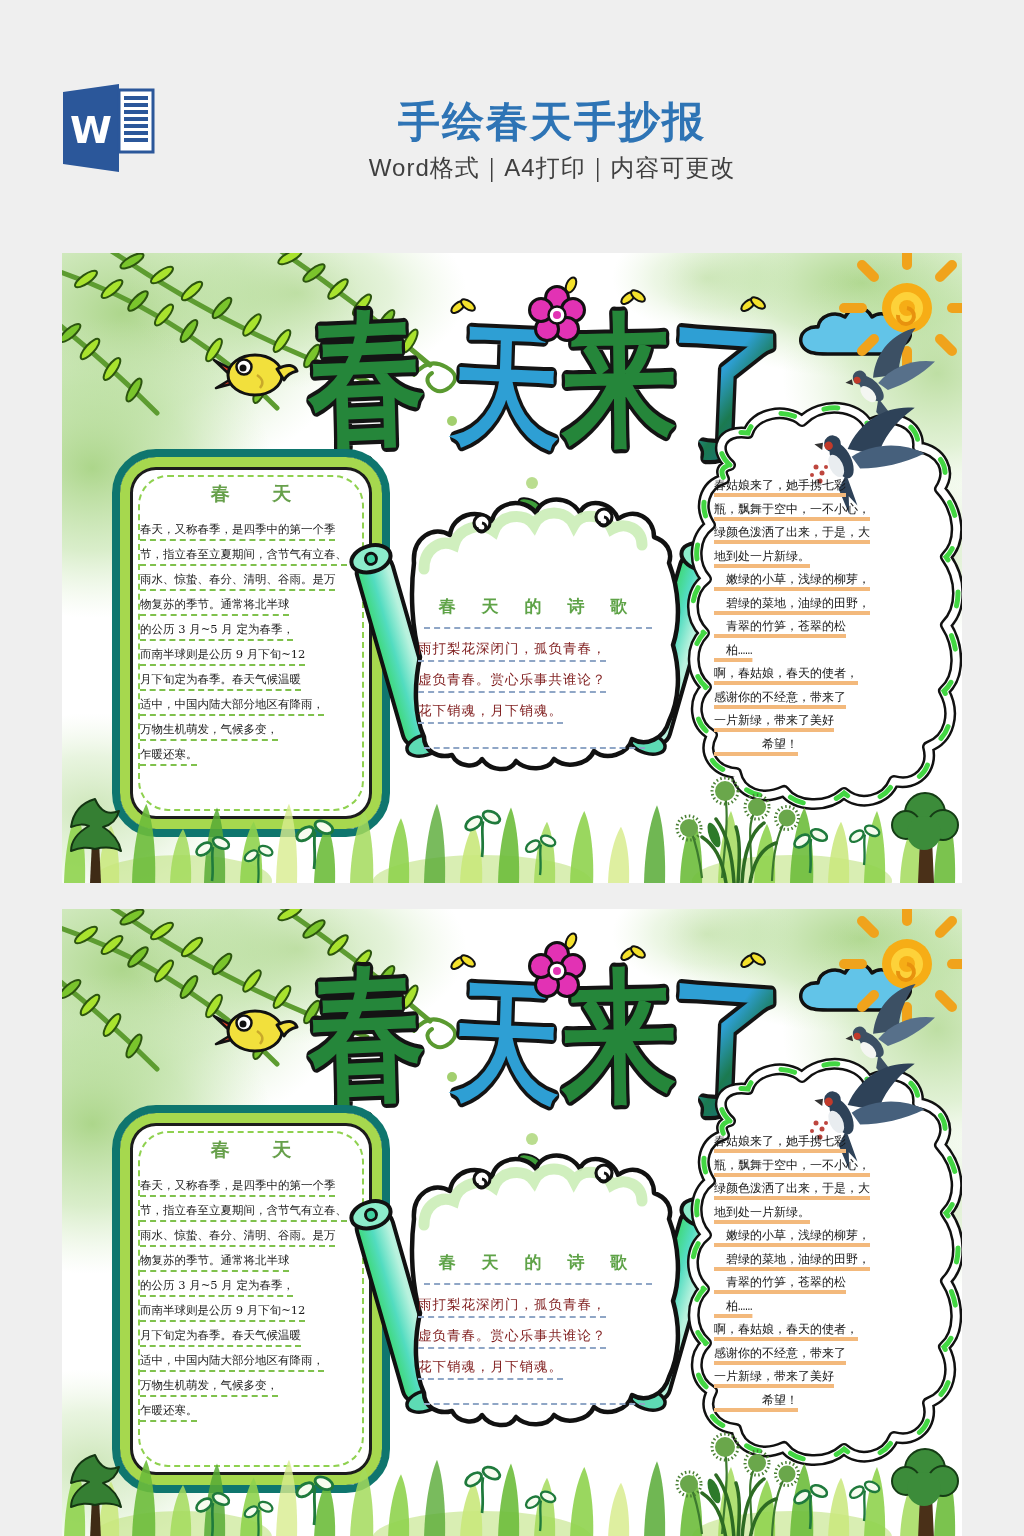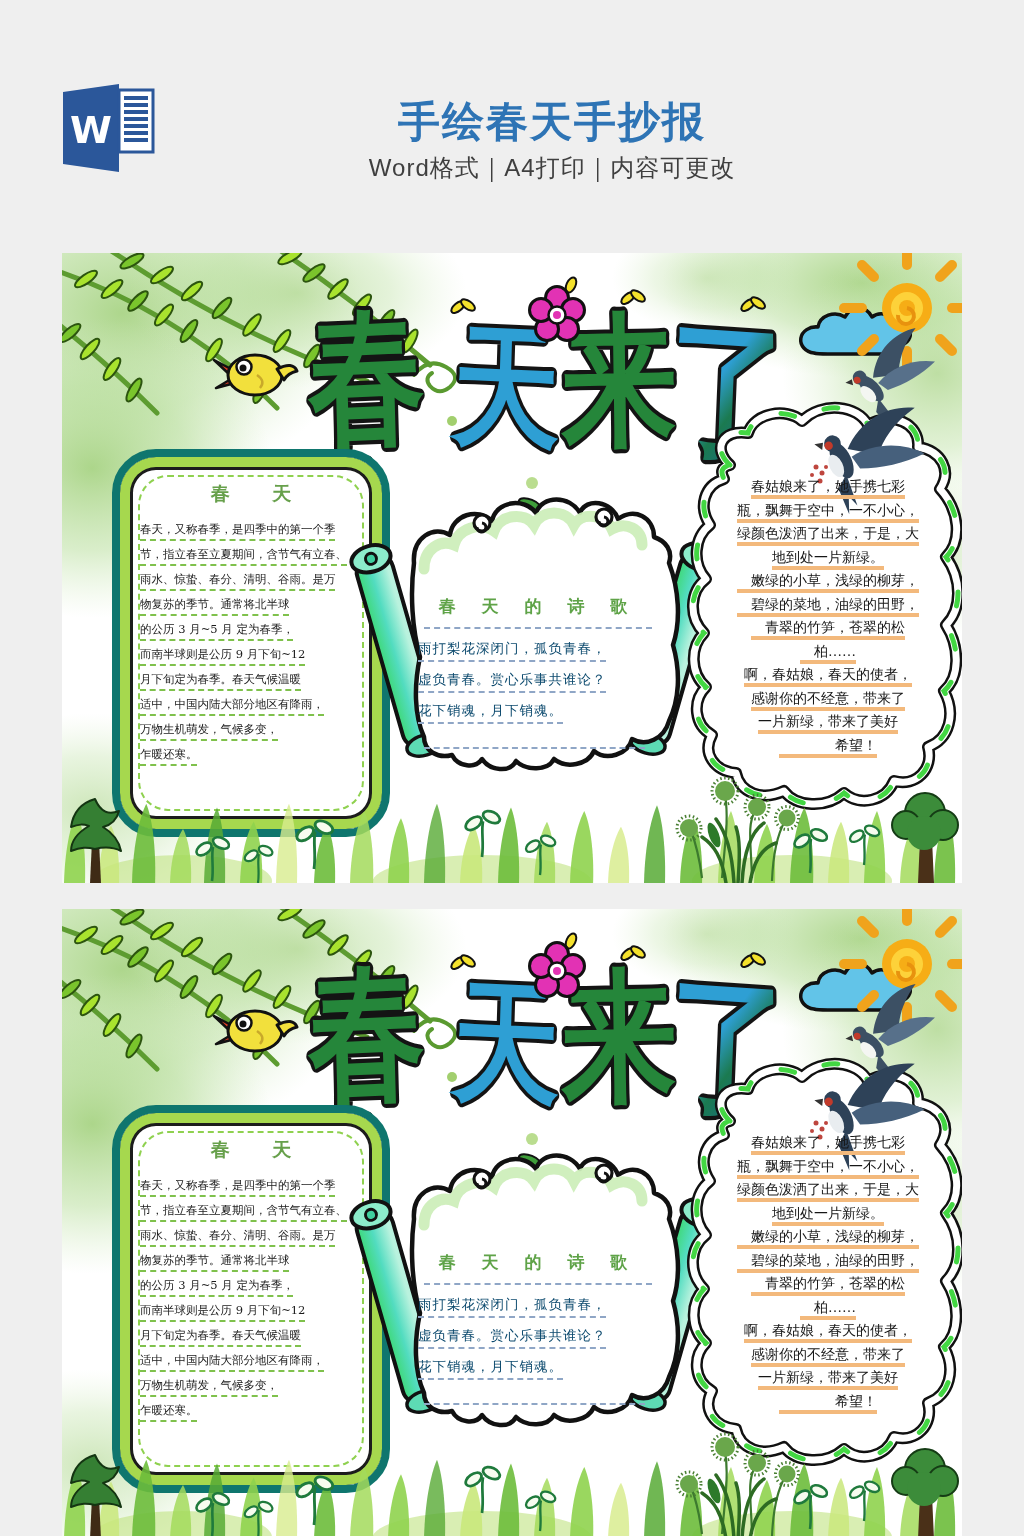--- a/index.html
+++ b/index.html
@@ -31,29 +31,29 @@
   .pl-line{height:25px;line-height:25px;font-size:11.5px;color:#1b1b1b;white-space:nowrap;
     font-family:"DejaVu Serif","Liberation Serif",serif;
     text-decoration:underline dashed #7fc14c 2px;text-underline-offset:6px;}
 
   
   .scroll-text{position:absolute;left:356px;top:310px;width:240px;margin-top:32px;}
   .scroll-text h3{margin:0;text-align:center;color:#5fa348;font-size:17px;font-weight:600;
     letter-spacing:10px;font-family:"DejaVu Serif","Liberation Serif",serif;}
   .ruled{border-bottom:2.5px dashed #8fa6c6;height:7px;margin:2px 6px 4px;}
   .ruled-end{margin-top:14px;width:92%;}
-  .sc-line{font-size:13.5px;line-height:31px;color:#0c4a6e;white-space:nowrap;letter-spacing:1px;
+  .sc-line{font-size:13.5px;line-height:31px;color:#7f1d1d;white-space:nowrap;letter-spacing:1px;
     font-family:"DejaVu Serif","Liberation Serif",serif;
     text-decoration:underline dashed #8fa6c6 2px;text-underline-offset:7px;}
 
   
   .panel-right{position:absolute;left:652px;top:222px;width:228px;}
-  .pr-line{line-height:23.5px;font-size:14px;color:#161616;white-space:nowrap;
-    font-family:Liberation Serif, serif;
-    text-decoration:underline solid #f3b97c 3.5px;text-underline-offset:4px;text-align:center;}
+  .pr-line{line-height:23.5px;font-size:12px;color:#161616;white-space:nowrap;
+    font-family:Liberation Mono, monospace;
+    text-decoration:underline solid #f3b97c 3.5px;text-underline-offset:4px;}
 
   
   .watermark{position:absolute;left:8px;top:1484px;font-size:31px;font-weight:bold;color:#8f8f8f;
     letter-spacing:1px;opacity:.92;z-index:50;
     text-shadow:1px 1px 0 rgba(255,255,255,.55),-1px -1px 1px rgba(70,70,70,.45);}
 </style>
 </head>
 <body>
 
 <div class="page">

